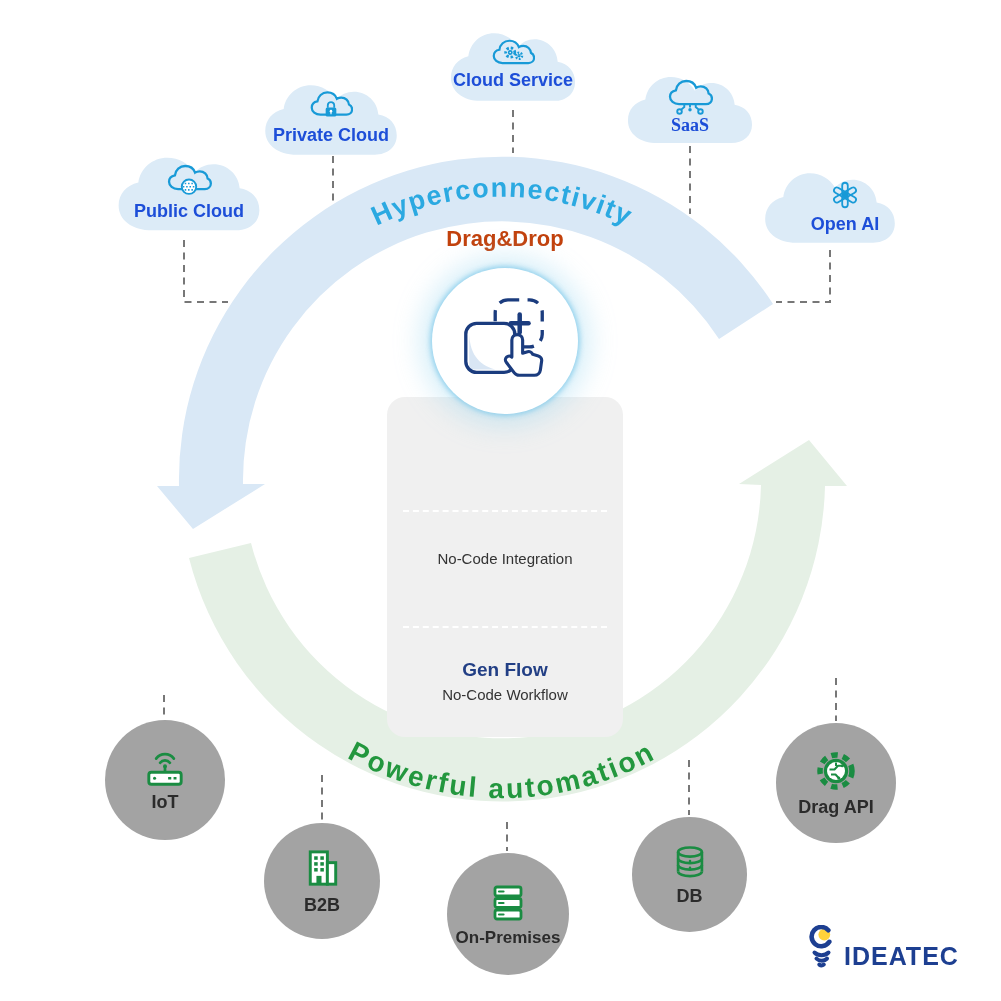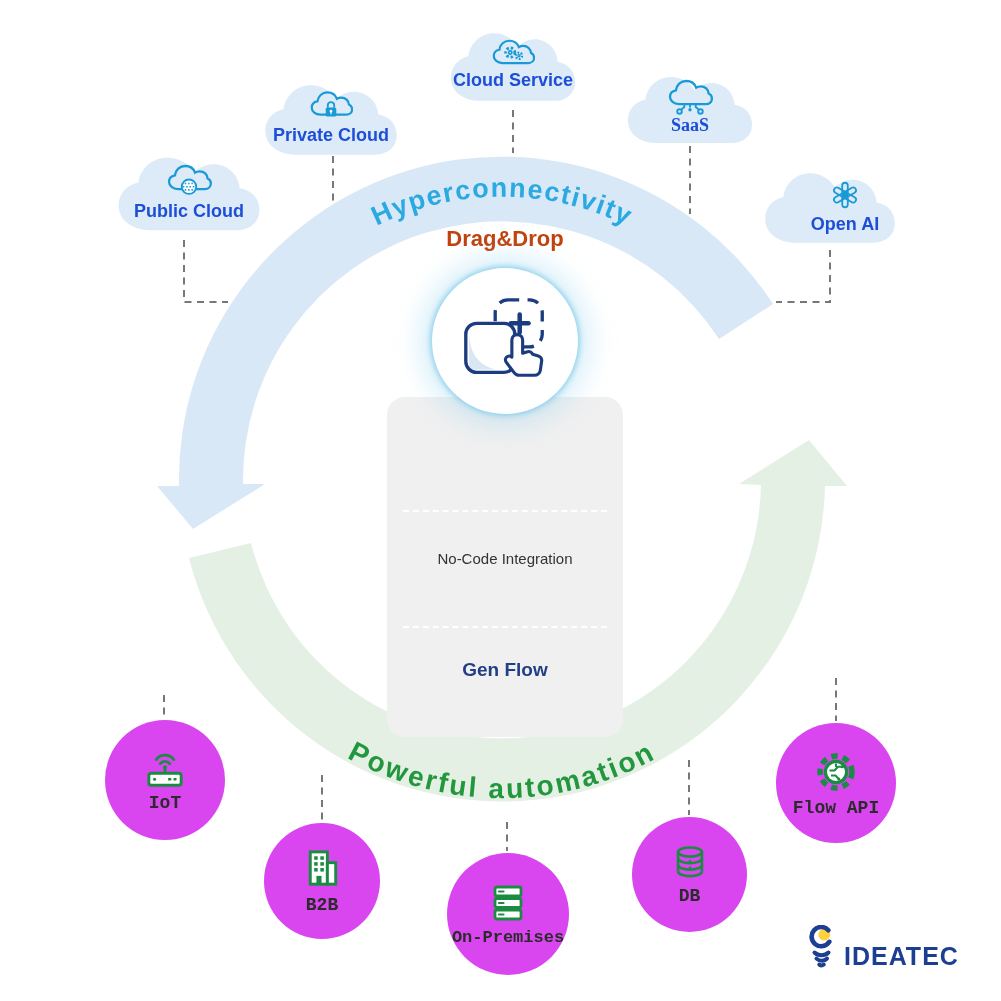--- a/index.html
+++ b/index.html
@@ -12,22 +12,22 @@
   .arc-top-text{font-family:"Liberation Sans",sans-serif;font-weight:bold;font-size:27px;
     fill:#2BA9E1;letter-spacing:1.5px;}
   .arc-bottom-text{font-family:"Liberation Sans",sans-serif;font-weight:bold;font-size:28px;
     fill:#23973E;letter-spacing:2.5px;}
   
   .cloud-node{position:absolute;display:flex;flex-direction:column;align-items:center;z-index:2;}
   .cloud-node .cloud-bg{position:absolute;inset:0;width:100%;height:100%;}
   .cloud-node .content{position:relative;display:flex;flex-direction:column;align-items:center;}
   .cloud-label{font-size:18px;font-weight:600;color:#1d4ed8;margin-top:1px;white-space:nowrap;}
   
-  .endpoint{position:absolute;border-radius:50%;background:#d946ef;display:flex;
-    flex-direction:column;align-items:center;justify-content:center;z-index:2;font-family:Liberation Mono, monospace;}
+  .endpoint{position:absolute;border-radius:50%;background:#a3a3a3;display:flex;
+    flex-direction:column;align-items:center;justify-content:center;z-index:2;}
   .endpoint-label{font-size:18px;font-weight:600;color:#2b2b2b;margin-top:3px;white-space:nowrap;}
   
   .dragdrop{position:absolute;left:387px;top:226px;width:236px;text-align:center;
     font-size:22px;font-weight:bold;color:#c2410c;z-index:2;}
   .panel{position:absolute;left:387px;top:397px;width:236px;height:340px;background:#F0F0F0;
     border-radius:18px;z-index:1;}
   .mod-row{position:absolute;left:0;right:0;text-align:center;}
   .mod-name{font-size:19px;font-weight:bold;color:#223F85;}
   .mod-desc{font-size:15px;color:#333333;margin-top:5px;}
   .panel-sep{position:absolute;left:16px;right:16px;border-top:2px dashed #ffffff;}
@@ -183,20 +183,21 @@
 <div class="dragdrop">Drag&amp;Drop</div>
 
 <div class="panel">
   <div class="panel-sep" style="top:113px;"></div>
   <div class="mod-row" style="top:148px;">
     <div class="mod-desc">No-Code Integration</div>
   </div>
   <div class="panel-sep" style="top:229px;"></div>
   <div class="mod-row" style="top:262px;">
     <div class="mod-name">Gen Flow</div>
+    <div class="mod-desc">No-Code Workflow</div>
   </div>
 </div>
 
 <div class="center-circle">
   <svg width="98" height="98" viewBox="0 0 100 100">
     <rect x="40" y="8" width="48" height="48" rx="13" fill="none" stroke="#1B3C7E" stroke-width="3.4" stroke-dasharray="11.5 8.5"></rect>
     <g stroke="#1B3C7E" stroke-width="4.6" stroke-linecap="round">
       <path d="M56 32 H74"></path>
         <path d="M65 23 V41"></path>
     </g>
@@ -277,21 +278,21 @@
     <circle cx="23" cy="23" r="12.2" fill="#1A8C42"></circle>
     <circle cx="23" cy="23" r="9" fill="#ffffff"></circle>
     <g fill="none" stroke="#1A8C42" stroke-width="2" stroke-linejoin="round">
       <path d="M16.5 21.5 h5 l3.5 -3.8 h4"></path>
       <path d="M18 26.5 h4.5 l3 3.2"></path>
       <path d="M23 14.5 v3.5"></path>
     </g>
     <circle cx="29.3" cy="17.7" r="1.5" fill="#1A8C42"></circle>
     <circle cx="25.8" cy="29.9" r="1.5" fill="#1A8C42"></circle>
   </svg>
-  <div class="endpoint-label">Flow API</div>
+  <div class="endpoint-label">Drag API</div>
 </div>
 
 <div class="logo">
   <svg width="30" height="46" viewBox="0 0 30 44">
     <circle cx="18.3" cy="8.6" r="5.9" fill="#FFD23B"></circle>
     <path d="M22.35 4.2 A9.6 9.6 0 1 0 23.3 15.8" fill="none" stroke="#1D3F91" stroke-width="4.6" stroke-linecap="round"></path>
     <g fill="none" stroke="#1D3F91" stroke-width="4" stroke-linecap="round">
       <path d="M8.5 26.5 C12 30 19 30 22.5 26.5"></path>
       <path d="M10.5 32.6 C13.5 35.4 18.5 35.4 21 32.6"></path>
       <path d="M13.3 38.6 C14.8 39.8 16.4 39.8 17.8 38.6"></path>

